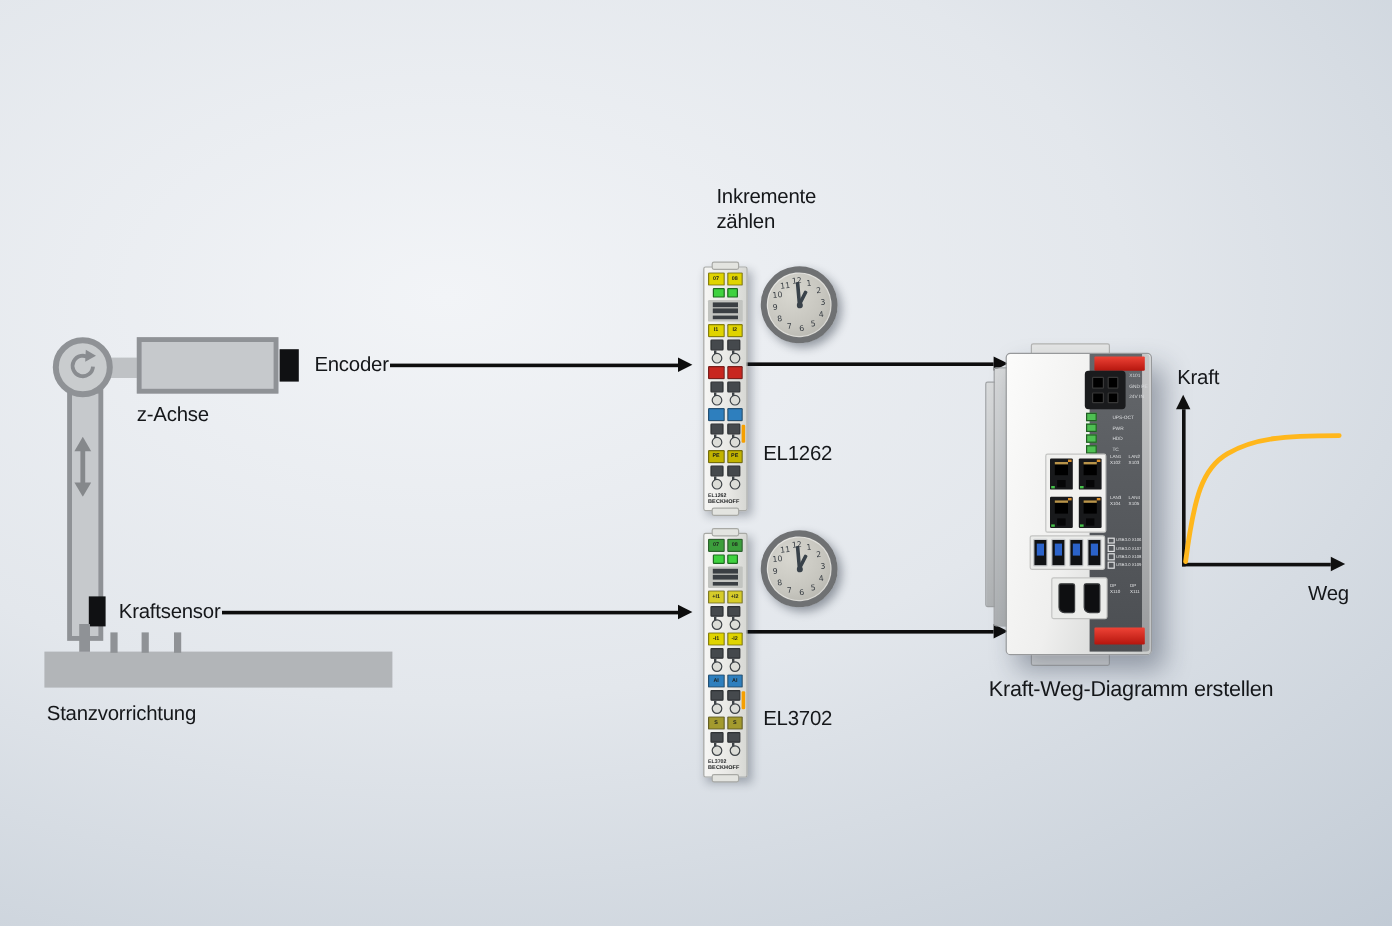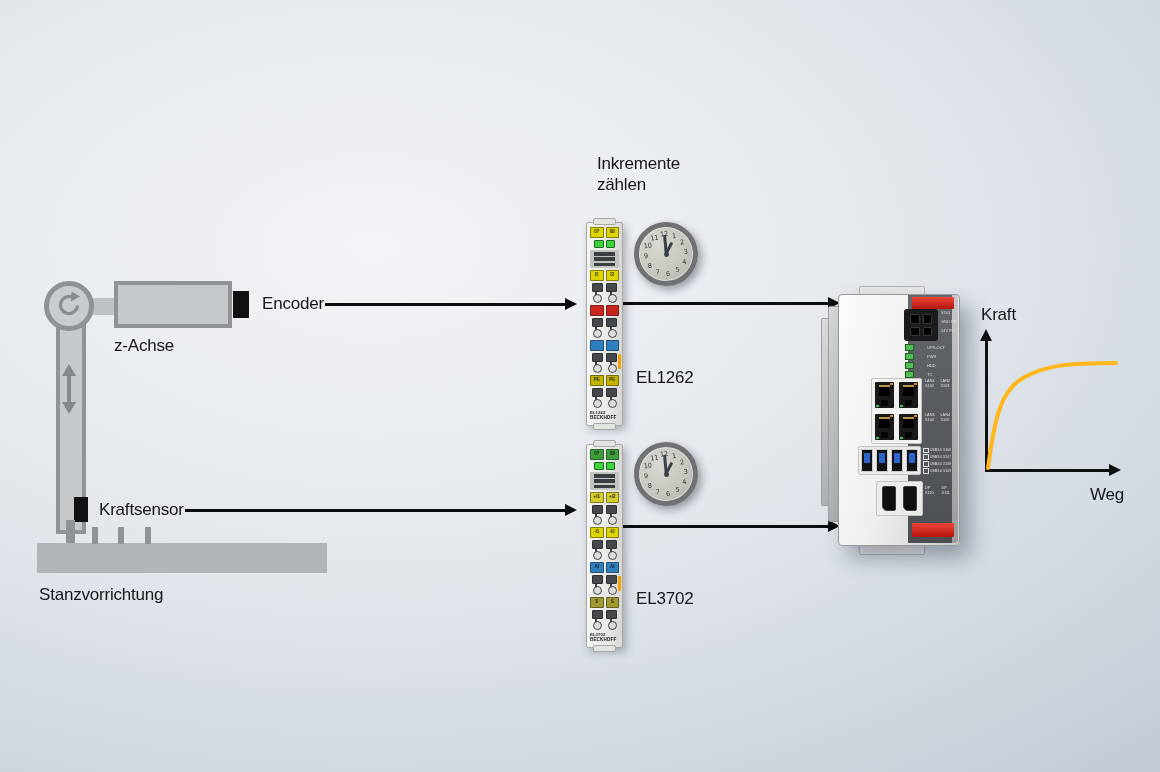--- a/index.html
+++ b/index.html
@@ -440,14 +440,15 @@
     <div class="axis" style="left:985px;top:341px;width:3px;height:131px"></div>
     <div class="axis-head-up" style="left:980px;top:329px"></div>
     <div class="axis" style="left:985px;top:469px;width:124px;height:3px"></div>
     <div class="axis-head-right" style="left:1109px;top:464px"></div>
     <svg width="140" height="122" style="position:absolute;left:985px;top:352px">
       <path id="curve-path" d="M 3 116 C 10 62 17 38 38 26 C 60 13 85 11 131 11" fill="none" stroke="#FFB71C" stroke-width="4" stroke-linecap="round"></path>
     </svg>
     <div class="lbl" style="left:1090px;top:485px">Weg</div>
   </div>
 
+  <div class="caption" style="left:824px;top:564px">Kraft-Weg-Diagramm erstellen</div>
 
 </div>
 
 </body></html>

